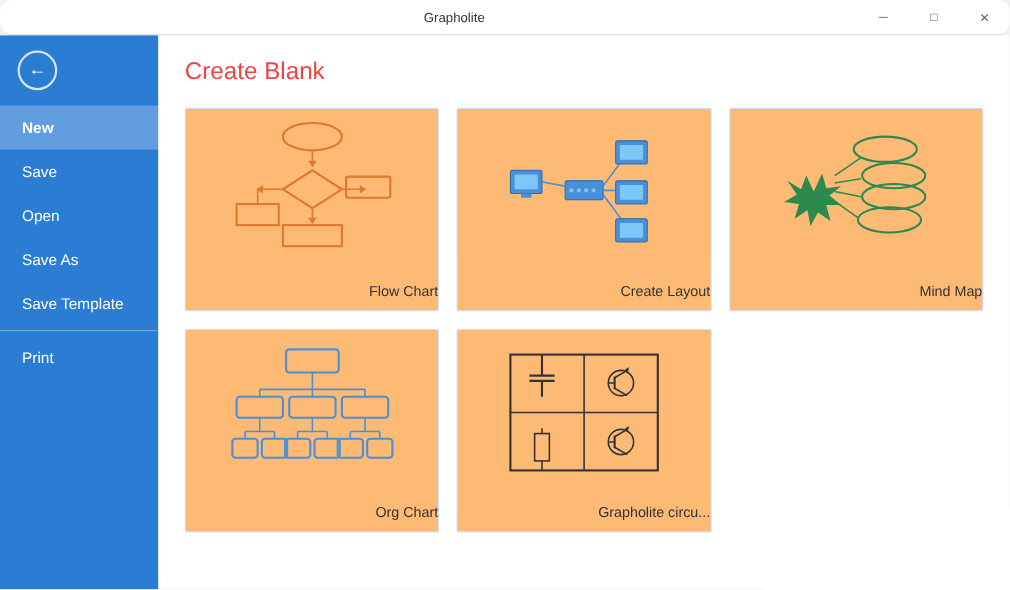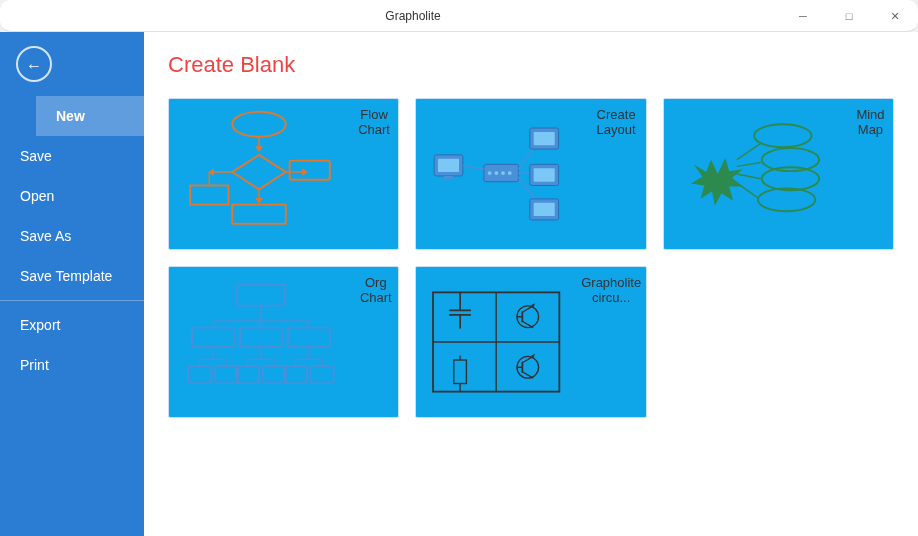--- a/index.html
+++ b/index.html
@@ -83,21 +83,20 @@
       padding: 12px 20px;
       color: white;
       font-size: 14px;
       cursor: pointer;
       display: flex;
       align-items: center;
     }
     .sidebar-item.active {
       background: rgba(255,255,255,0.25);
       font-weight: 600;
-      margin-left: 36px;
     }
     .sidebar-divider {
       height: 1px;
       background: rgba(255,255,255,0.3);
       margin: 4px 0;
     }
 
     
     .content {
       flex: 1;
@@ -125,25 +124,25 @@
     }
     .template-grid {
       display: grid;
       grid-template-columns: repeat(3, 1fr);
       gap: 16px;
     }
     .template-card {
       border: 1px solid #c8dff7;
       border-radius: 2px;
       display: flex;
-      flex-direction: row;
-      align-items: flex-start;
+      flex-direction: column;
+      align-items: flex-end;
       cursor: pointer;
       overflow: hidden;
-      background: #0ea5e9;
+      background: #fdba74;
     }
     .template-preview {
       width: 100%;
       height: 150px;
       display: flex;
       align-items: center;
       justify-content: center;
       padding: 8px;
     }
     .template-label {
@@ -193,23 +192,20 @@
       <span>Open</span>
     </div>
     <div class="sidebar-item">
       <span>Save As</span>
     </div>
     <div class="sidebar-item">
       <span>Save Template</span>
     </div>
     <div class="sidebar-divider"></div>
     <div class="sidebar-item">
-      <span>Export</span>
-    </div>
-    <div class="sidebar-item">
       <span>Print</span>
     </div>
   </div>
 
   <div class="content">
     <div class="content-header">
       <div class="content-title">Create Blank</div>
     </div>
     <div class="content-body">
       <div class="template-grid">

